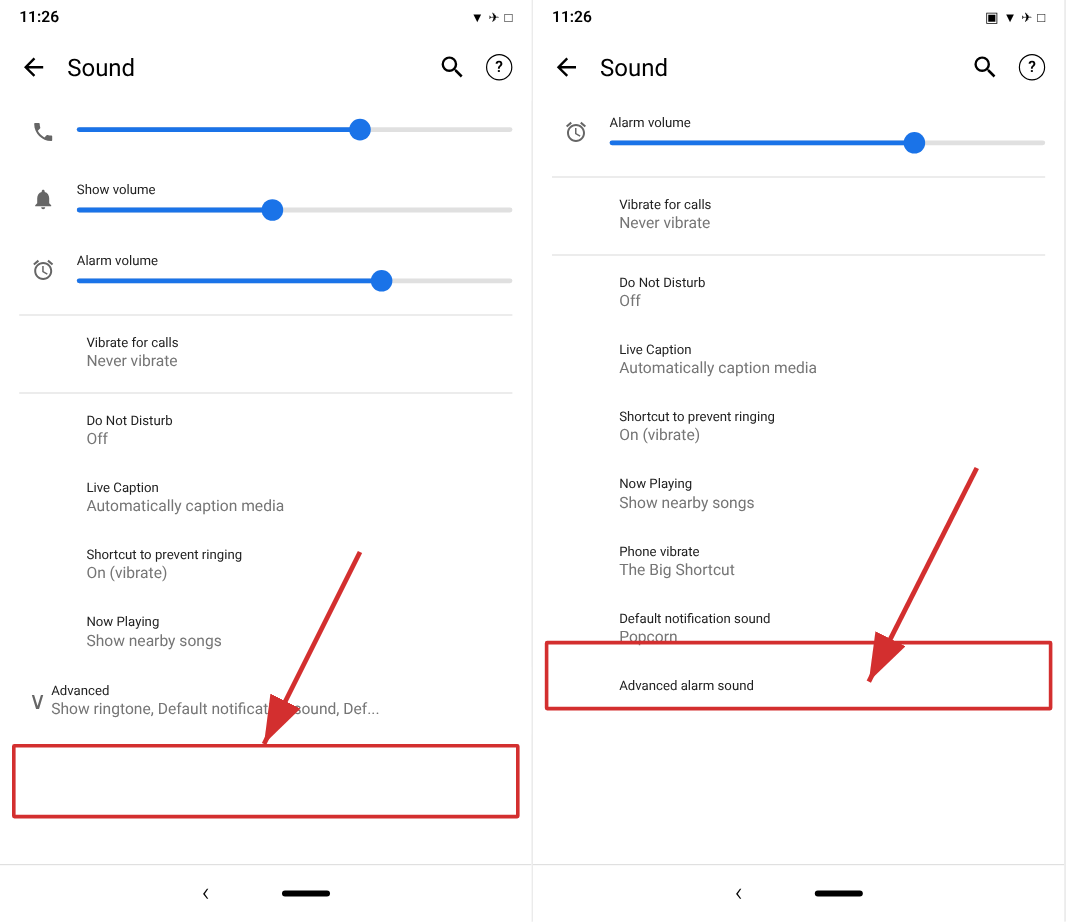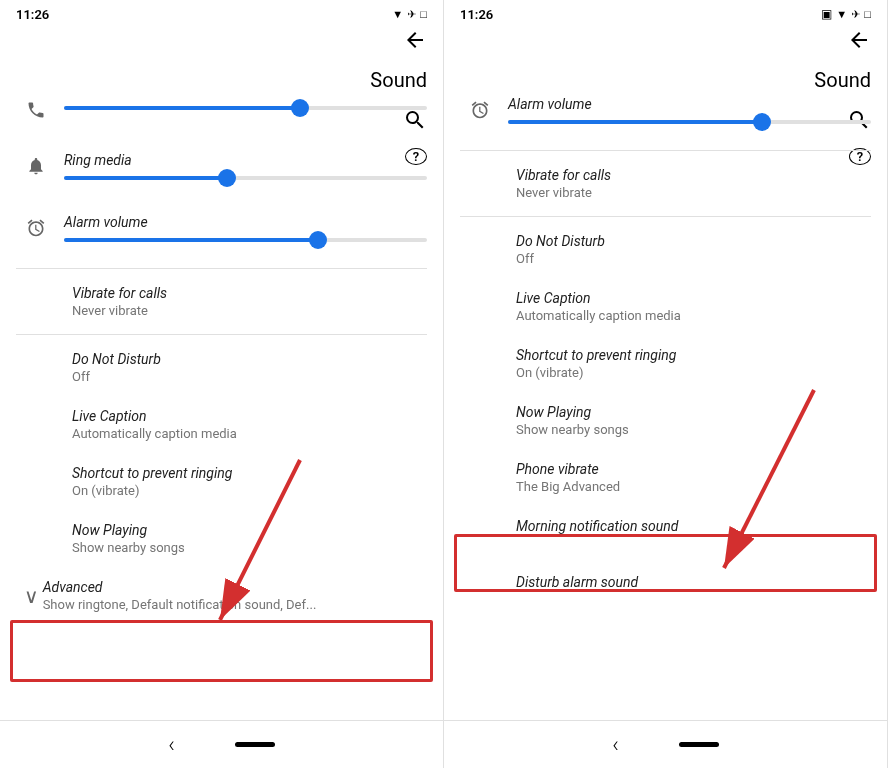--- a/index.html
+++ b/index.html
@@ -42,25 +42,24 @@
       display: flex;
       align-items: center;
       gap: 4px;
       font-size: 11px;
       color: #000;
     }
 
     .app-bar {
       height: 56px;
       display: flex;
-      align-items: flex-end;
+      align-items: center;
       padding: 0 16px;
       gap: 16px;
       background: #fff;
-      flex-direction: column;
     }
 
     .app-bar-title {
       font-size: 20px;
       font-weight: 400;
       color: #000;
       flex: 1;
     }
 
     .icon-btn {
@@ -100,24 +99,23 @@
       flex-shrink: 0;
       color: #666;
     }
 
     .row-content {
       flex: 1;
       padding-left: 8px;
     }
 
     .row-title {
-      font-size: 14px;
+      font-size: 11px;
       color: #212121;
       font-weight: 400;
-      font-style: italic;
     }
 
     .row-subtitle {
       font-size: 13px;
       color: #757575;
       margin-top: 2px;
     }
 
     .slider-track {
       position: relative;
@@ -249,21 +247,21 @@
       </div>
     </div>
 
     <div class="setting-row with-icon">
       <div class="row-icon">
         <svg width="20" height="20" viewBox="0 0 24 24" fill="#666">
           <path d="M12 22c1.1 0 2-.9 2-2h-4c0 1.1.9 2 2 2zm6-6v-5c0-3.07-1.64-5.64-4.5-6.32V4c0-.83-.67-1.5-1.5-1.5s-1.5.67-1.5 1.5v.68C7.63 5.36 6 7.92 6 11v5l-2 2v1h16v-1l-2-2z"></path>
         </svg>
       </div>
       <div class="row-content">
-        <div class="row-title">Ring media</div>
+        <div class="row-title">Show volume</div>
         <div class="slider-track" style="margin-top:8px;">
           <div class="slider-fill" style="width:45%;"></div>
           <div class="slider-thumb" style="left:45%;"></div>
         </div>
       </div>
     </div>
 
     <div class="setting-row with-icon">
       <div class="row-icon">
         <svg width="20" height="20" viewBox="0 0 24 24" fill="#666">
@@ -426,33 +424,34 @@
     <div class="setting-row" style="padding-left:64px;">
       <div class="row-content">
         <div class="row-title">Now Playing</div>
         <div class="row-subtitle">Show nearby songs</div>
       </div>
     </div>
 
     <div class="setting-row" style="padding-left:64px;">
       <div class="row-content">
         <div class="row-title">Phone vibrate</div>
-        <div class="row-subtitle">The Big Advanced</div>
-      </div>
-    </div>
-
-    <div class="setting-row" style="padding-left:64px;">
-      <div class="row-content">
-        <div class="row-title">Morning notification sound</div>
-      </div>
-    </div>
-
-    <div class="setting-row" style="padding-left:64px;">
-      <div class="row-content">
-        <div class="row-title">Disturb alarm sound</div>
+        <div class="row-subtitle">The Big Shortcut</div>
+      </div>
+    </div>
+
+    <div class="setting-row" style="padding-left:64px;">
+      <div class="row-content">
+        <div class="row-title">Default notification sound</div>
+        <div class="row-subtitle">Popcorn</div>
+      </div>
+    </div>
+
+    <div class="setting-row" style="padding-left:64px;">
+      <div class="row-content">
+        <div class="row-title">Advanced alarm sound</div>
       </div>
     </div>
 
   </div>
 
   <div class="nav-bar">
     <span class="nav-icon" style="font-size:22px; font-weight:300;">‹</span>
     <div class="nav-home"></div>
   </div>
 

